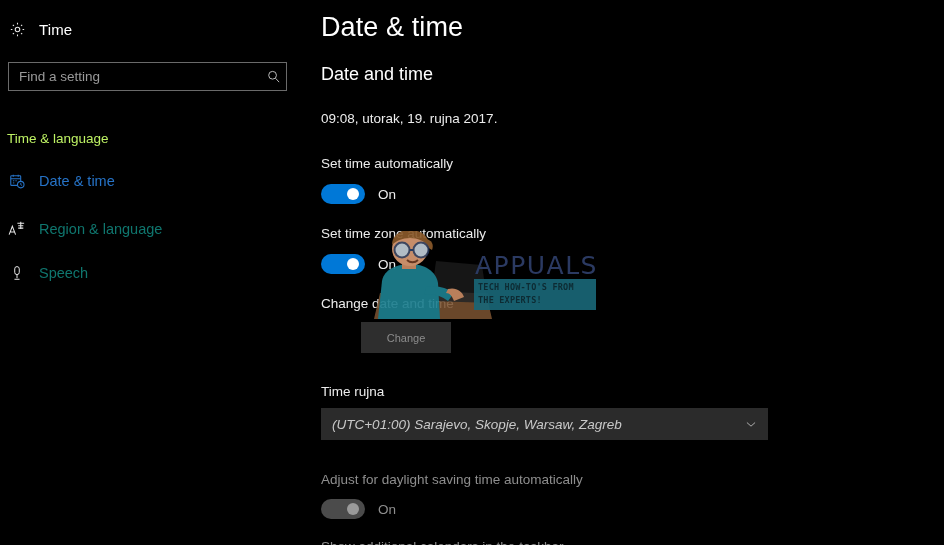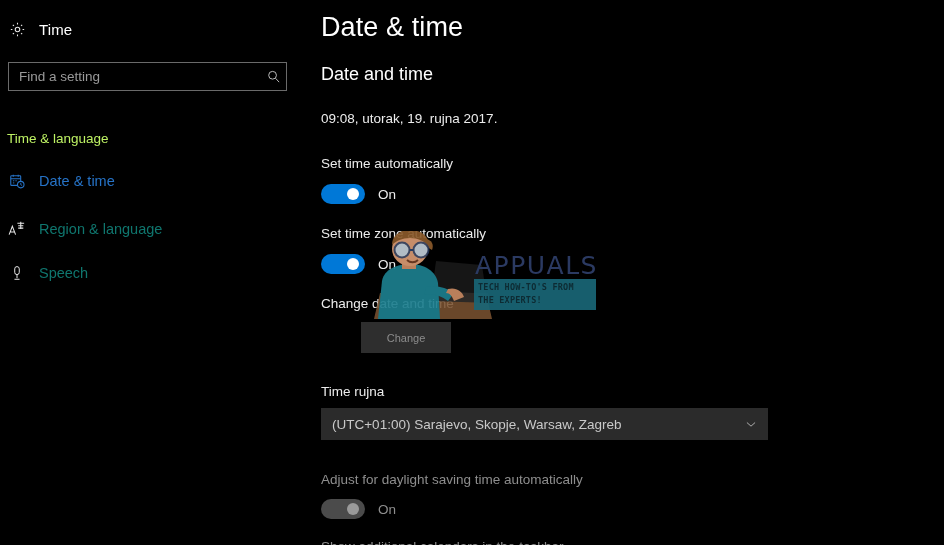--- a/index.html
+++ b/index.html
@@ -227,20 +227,21 @@
     align-items: center;
     cursor: default;
   }
   .dropdown .dd-text {
     flex: 1 1 auto;
     font-size: 13.5px;
     color: #c9c9c9;
     padding-left: 11px;
     white-space: nowrap;
     overflow: hidden;
+    font-style: italic;
   }
   .dropdown .dd-chevron {
     width: 34px; height: 100%;
     display: flex; align-items: center; justify-content: center;
     color: #b5b5b5;
   }
 
   
   #watermark {
     position: absolute;

